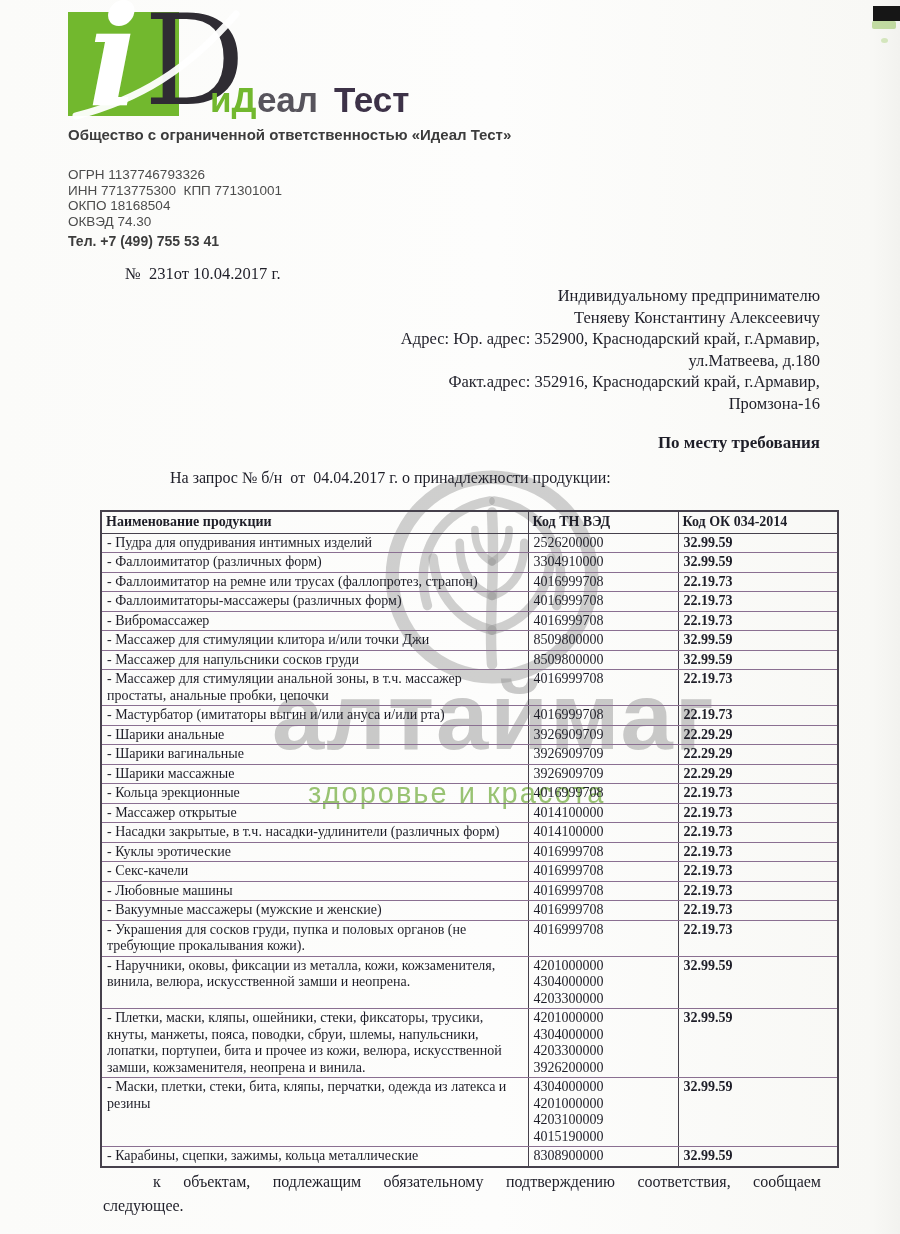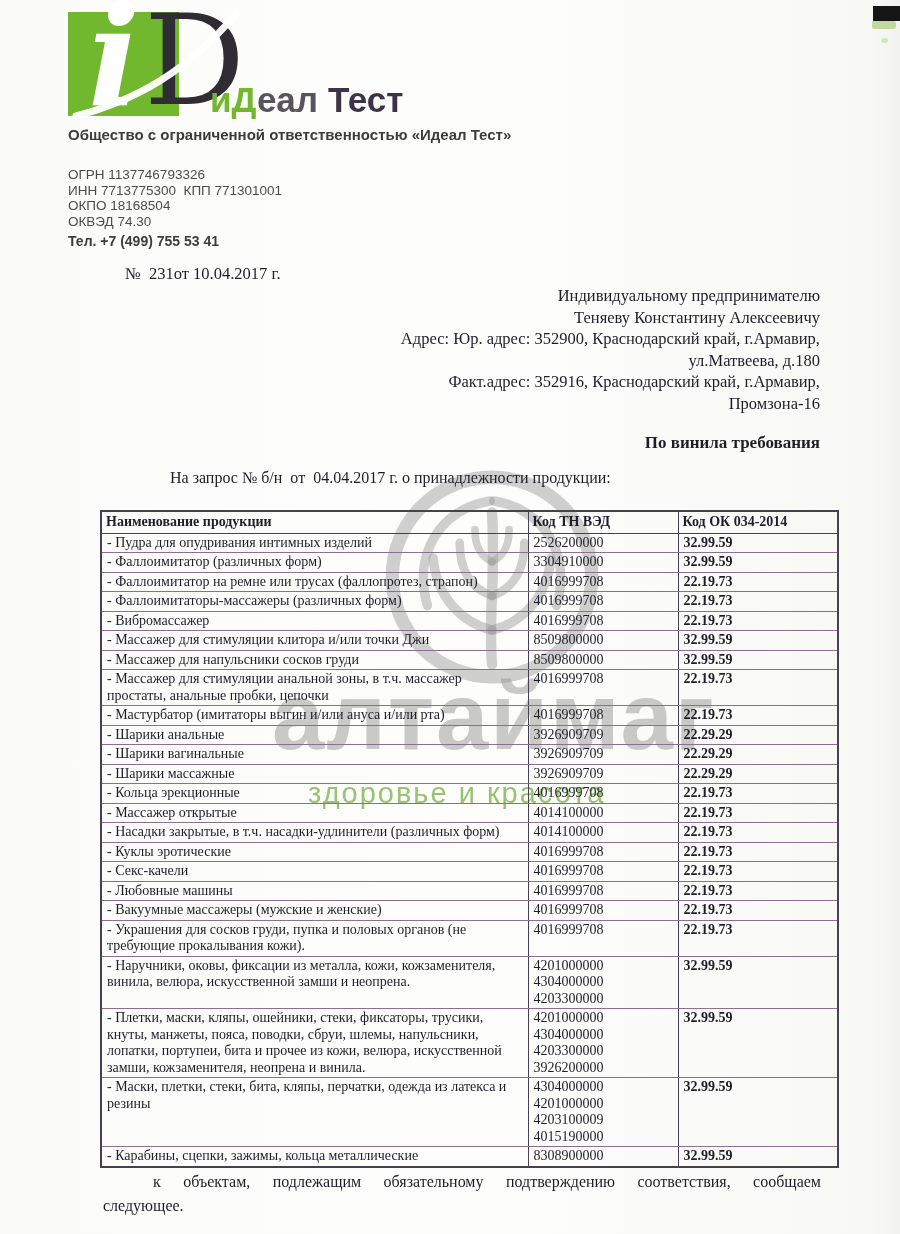--- a/index.html
+++ b/index.html
@@ -26,21 +26,21 @@
   .artifact-green-dot{position:absolute;top:38px;right:12px;width:7px;height:5px;background:rgba(150,200,90,.35);border-radius:50%;z-index:5;}
   
   .logo-area{position:absolute;left:68px;top:8px;width:330px;height:118px;z-index:2;}
   .logo-square{position:absolute;left:0;top:4px;width:111px;height:104px;background:var(--logo-green,#72b82e);}
   .logo-i{position:absolute;left:20px;top:-20px;font:italic 700 138px/1 "DejaVu Serif",serif;color:#fff;}
   .logo-d{position:absolute;left:76px;top:-10px;font:400 126px/1 "DejaVu Serif",serif;color:#2f2c33;}
   .logo-swoosh{position:absolute;left:0;top:0;pointer-events:none;}
   .wordmark{position:absolute;left:142px;top:74px;font:700 35px/1 "Liberation Sans",sans-serif;white-space:nowrap;}
   .wm-green{color:var(--logo-green,#72b82e);}
   .wm-mid{color:var(--wordmark-mid,#57545c);}
-  .wm-dark{color:var(--wordmark-dark,#3d3248);margin-left:10px;text-align:center;}
+  .wm-dark{color:var(--wordmark-dark,#3d3248);margin-left:16px;text-align:center;}
   .company-lines{position:absolute;left:68px;top:126px;z-index:2;font:700 15px/17.5px "Liberation Sans",sans-serif;color:var(--header-gray,#3c3c3c);}
   .requisites{position:absolute;left:68px;top:167px;z-index:2;font:400 13.5px/15.5px "Liberation Sans",sans-serif;color:#4c4c4c;}
   .req-line{white-space:pre-wrap;}
   .phone-line{position:absolute;left:68px;top:233px;z-index:2;font:700 14px/16px "Liberation Sans",sans-serif;color:var(--header-gray,#3c3c3c);}
   
   .doc-number{position:absolute;left:125px;top:264px;z-index:2;font-size:16.5px;white-space:pre-wrap;}
   .recipient{position:absolute;right:80px;top:285px;width:600px;text-align:right;z-index:2;font-size:16.5px;line-height:21.6px;}
   .attention{position:absolute;right:80px;top:433px;z-index:2;font-weight:bold;font-size:17px;}
   .intro{position:absolute;left:170px;top:469px;z-index:2;font-size:16px;white-space:pre-wrap;}
   
@@ -124,21 +124,21 @@
 
   <div class="recipient">
     <div>Индивидуальному предпринимателю</div>
     <div>Теняеву Константину Алексеевичу</div>
     <div>Адрес: Юр. адрес: 352900, Краснодарский край, г.Армавир,</div>
     <div>ул.Матвеева, д.180</div>
     <div>Факт.адрес: 352916, Краснодарский край, г.Армавир,</div>
     <div>Промзона-16</div>
   </div>
 
-  <div class="attention">По винила требования</div>
+  <div class="attention">По месту требования</div>
 
   <div class="intro">На запрос № б/н  от  04.04.2017 г. о принадлежности продукции:</div>
 
   <div class="table-wrap">
     <table class="products">
       <colgroup>
         <col style="width:427px">
           <col style="width:150px">
           <col style="width:160px">
       </colgroup>

